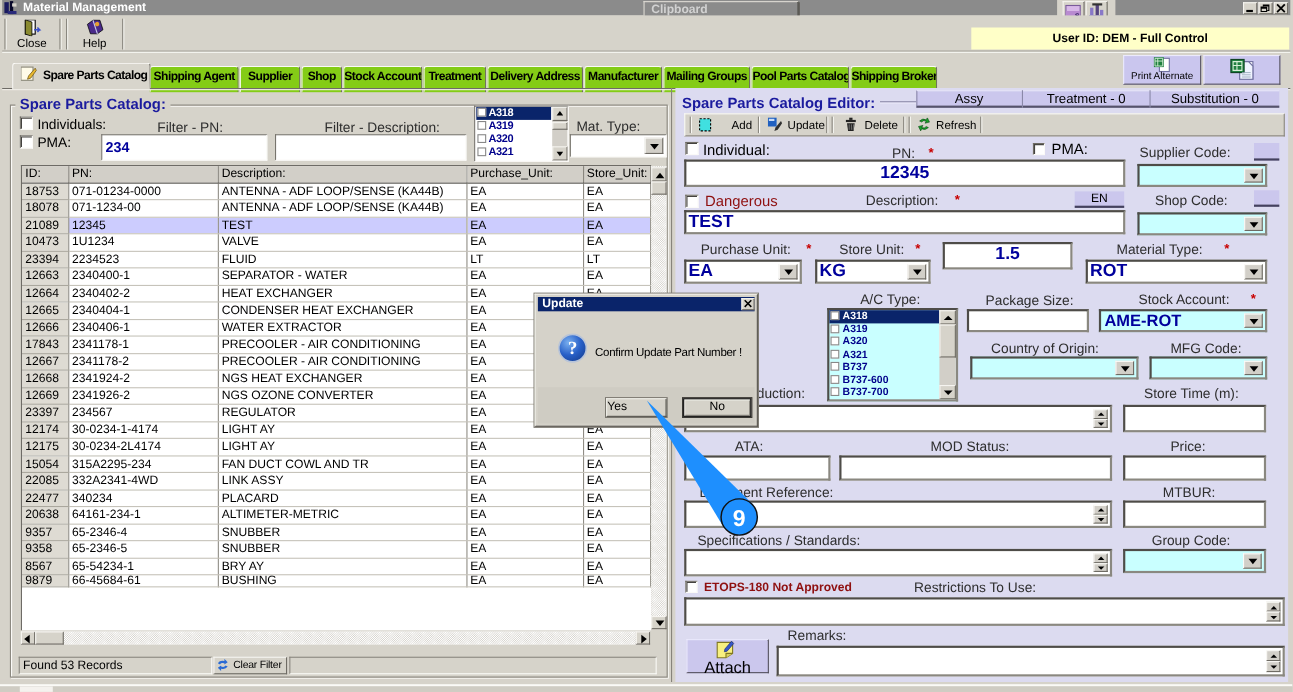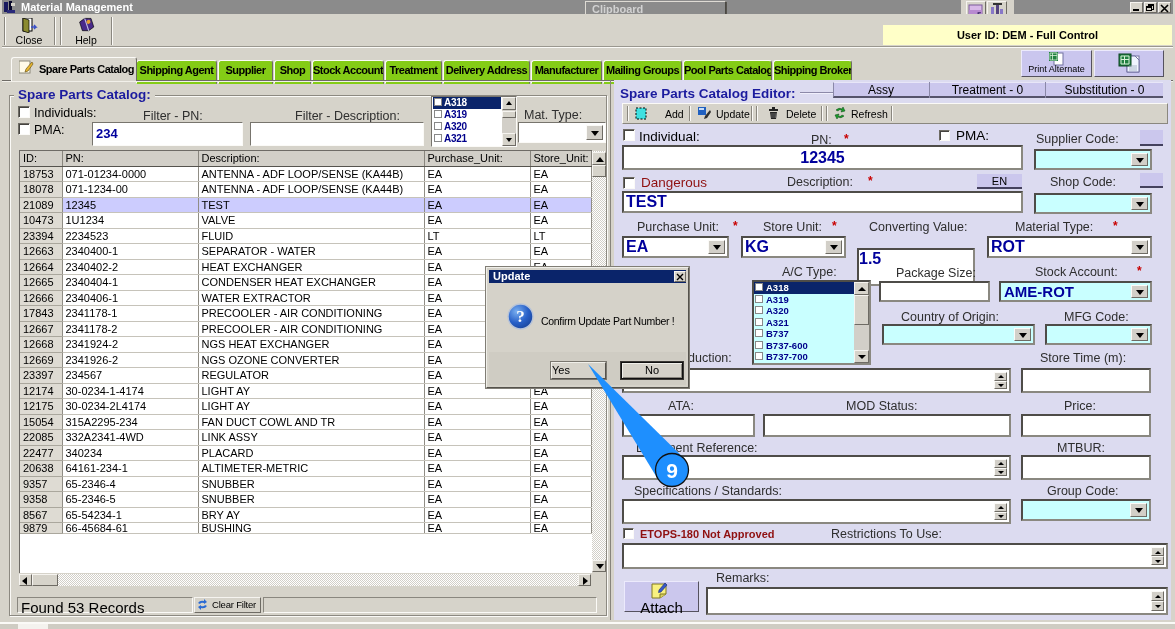--- a/index.html
+++ b/index.html
@@ -368,21 +368,21 @@
 
 <div class="abs" style="left:19px;top:574px;width:572px;height:12px;background-color:#fff;background-image:linear-gradient(45deg,#d2cfc8 25%,transparent 25%,transparent 75%,#d2cfc8 75%),linear-gradient(45deg,#d2cfc8 25%,transparent 25%,transparent 75%,#d2cfc8 75%);background-size:2px 2px;background-position:0 0,1px 1px"></div>
 <div class="abs raised" style="left:19px;top:574px;width:13px;height:12px">
     <span style="position:absolute;left:2px;top:2px;border:4px solid transparent;border-right:5px solid #000;border-left:none"></span>
   </div>
 <div class="abs raised" style="left:32px;top:574px;width:26px;height:12px"></div>
 <div class="abs raised" style="left:578px;top:574px;width:13px;height:12px">
     <span style="position:absolute;left:4px;top:2px;border:4px solid transparent;border-left:5px solid #000;border-right:none"></span>
   </div>
 
-<div class="abs" style="left:17px;top:597px;width:176px;height:16px;border:1px solid;border-color:#8a877f #fbfaf7 #fbfaf7 #8a877f;background:#d6d3ca;font-size:15px;padding:1px 0 0 3px">Found 53 Records</div>
+<div class="abs" style="left:17px;top:597px;width:176px;height:16px;border:1px solid;border-color:#8a877f #fbfaf7 #fbfaf7 #8a877f;background:#d6d3ca;font-size:11px;padding:1px 0 0 3px">Found 53 Records</div>
 <div class="abs raised" style="left:194px;top:597px;width:67px;height:16px;font-size:9.5px;letter-spacing:-0.2px;text-align:left;line-height:14px;padding-left:17px;white-space:nowrap;overflow:hidden">Clear Filter</div>
 <div class="abs" style="left:197px;top:599px">
 <svg width="11" height="11">
       <path d="M1 4 Q3 1 7 2 L7 0 L10 3 L7 5 L7 4 Q4 3 3 5 Z" fill="#2a6ad4"></path>
       <path d="M10 7 Q8 10 4 9 L4 11 L1 8 L4 6 L4 7 Q7 8 8 6 Z" fill="#2a6ad4"></path>
     </svg></div>
 <div class="abs" style="left:263px;top:597px;width:334px;height:16px;border:1px solid;border-color:#8a877f #fbfaf7 #fbfaf7 #8a877f;background:#d6d3ca"></div>
 
 <div class="abs" style="left:610px;top:80px;width:1px;height:540px;background:#87847c"></div>
 <div class="abs" style="left:614px;top:80px;width:557px;height:540px;background:#dcdbf0"></div>
@@ -462,21 +462,21 @@
 <div class="abs lbl" style="left:1015px;top:220px">Material Type:</div>
 <div class="abs star" style="left:1113px;top:219px">*</div>
 <div class="abs dfield" style="left:622px;top:236px;width:107px;height:22px">
     <span class="bval" style="position:absolute;left:2px;top:0;line-height:18px">EA</span>
     <div class="dd"></div>
   </div>
 <div class="abs dfield" style="left:741px;top:236px;width:105px;height:22px">
     <span class="bval" style="position:absolute;left:2px;top:0;line-height:18px">KG</span>
     <div class="dd"></div>
   </div>
-<div class="abs dfield" style="left:857px;top:248px;width:118px;height:38px;"><span class="bval" style="line-height:18px">1.5</span></div>
+<div class="abs dfield" style="left:857px;top:220px;width:118px;height:25px;text-align:center"><span class="bval" style="line-height:18px">1.5</span></div>
 <div class="abs dfield" style="left:987px;top:236px;width:165px;height:22px">
     <span class="bval" style="position:absolute;left:2px;top:0;line-height:18px">ROT</span>
     <div class="dd"></div>
   </div>
 
 <div class="abs lbl" style="left:782px;top:265px">A/C Type:</div>
 <div class="abs dfield cyan" style="left:752px;top:280px;width:119px;height:85px"></div>
 <div class="abs" style="left:754px;top:282px;width:100px;height:81px;font-weight:bold;font-size:9.5px;line-height:11.5px;color:#00008b">
 <div style="height:11.5px;background:#0a246a;color:#fff"><span style="display:inline-block;width:8px;height:8px;background:#fff;border:1px solid #888;margin:1px 3px 0 1px;vertical-align:top"></span>A318</div>
 <div style="height:11.5px"><span style="display:inline-block;width:8px;height:8px;background:#fff;border:1px solid #888;margin:1px 3px 0 1px;vertical-align:top"></span>A319</div>

